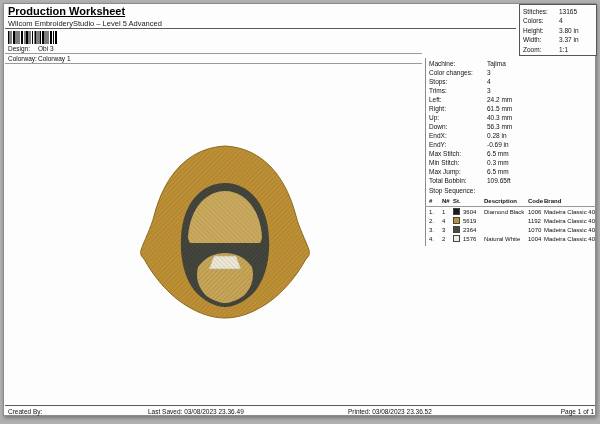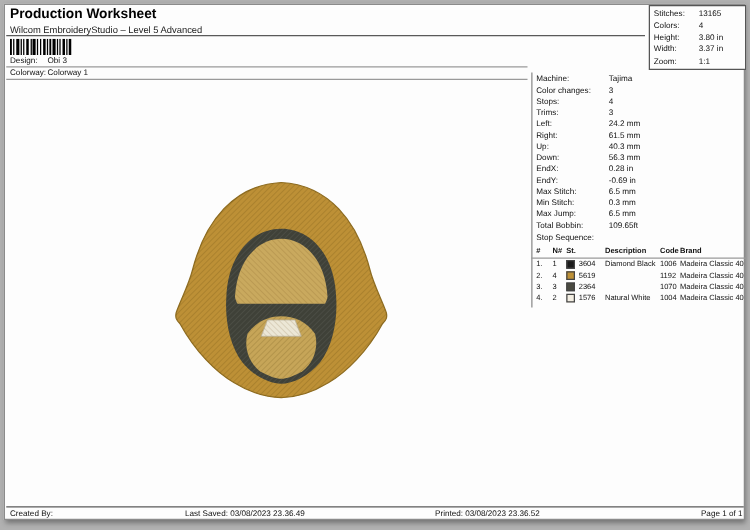--- a/index.html
+++ b/index.html
@@ -41,21 +41,21 @@
     position:absolute;left:24px;top:1px;width:7px;height:7px;
     border:1px solid #444;box-sizing:border-box;
   }
   .shead{font-weight:bold;font-size:6px;}
 </style>
 </head>
 <body>
 
 <div class="page"></div>
 
-<div class="abs t-title" style="left:8px;top:5px;">Production Worksheet</div>
+<div class="abs t-title" style="left:8px;top:5px;text-decoration:underline;">Production Worksheet</div>
 <div class="abs t-sub" style="left:8px;top:19px;">Wilcom EmbroideryStudio – Level 5 Advanced</div>
 <div class="hline" style="left:5px;top:28px;width:511px;"></div>
 
 <svg class="abs" style="left:8px;top:31px;" width="50" height="13" viewBox="0 0 50 13">
   <rect x="0" y="0" width="1.5" height="13" fill="#000"></rect>
     <rect x="2.5" y="0" width="1" height="13" fill="#000"></rect>
   <rect x="5" y="0" width="2.5" height="13" fill="#000"></rect>
     <rect x="8.5" y="0" width="1" height="13" fill="#000"></rect>
   <rect x="10.5" y="0" width="1" height="13" fill="#000"></rect>
     <rect x="13" y="0" width="2" height="13" fill="#000"></rect>

